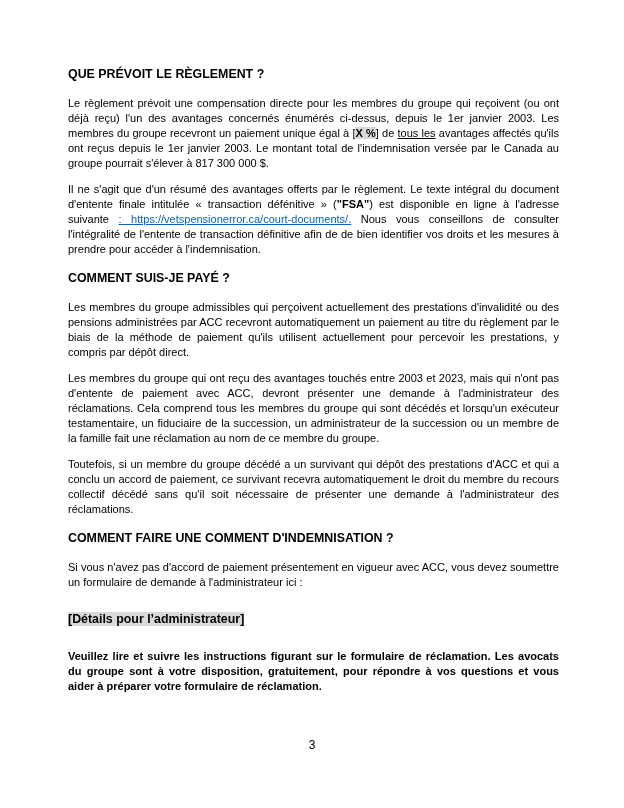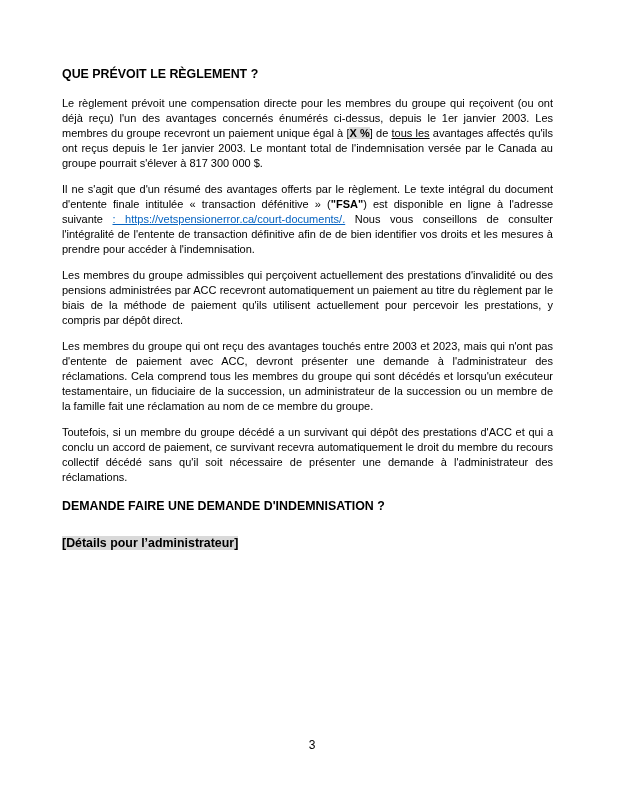--- a/index.html
+++ b/index.html
@@ -13,21 +13,21 @@
     height: 808px;
     background: #ffffff;
     font-family: "Liberation Sans", sans-serif;
     color: #000000;
     overflow: hidden;
     box-sizing: border-box;
   }
   .content {
     position: absolute;
     top: 67px;
-    left: 62px;
+    left: 68px;
     width: 491px;
   }
   .hd {
     font-size: 12.4px;
     line-height: 15px;
     font-weight: bold;
     margin: 14px 0 14px 0;
     text-align: left;
   }
   .hd.first {
@@ -73,29 +73,32 @@
 
 <div class="page">
   <div class="content">
 
     <div class="hd first">QUE PRÉVOIT LE RÈGLEMENT ?</div>
 
     <p class="para"><span>Le règlement prévoit une compensation directe pour les membres du groupe qui reçoivent (ou ont déjà reçu) l'un des avantages concernés énumérés ci-dessus, depuis le 1er janvier 2003. Les membres du groupe recevront un paiement unique égal à [</span><span class="hl b">X %</span><span>] de </span><span class="u">tous les</span><span> avantages affectés qu'ils ont reçus depuis le 1er janvier 2003. Le montant total de l'indemnisation versée par le Canada au groupe pourrait s'élever à 817 300 000 $.</span></p>
 
     <p class="para"><span>Il ne s'agit que d'un résumé des avantages offerts par le règlement. Le texte intégral du document d'entente finale intitulée « transaction défénitive » (</span><span class="b">"FSA"</span><span>) est disponible en ligne à l'adresse suivante </span><a class="link">: https://vetspensionerror.ca/court-documents/.</a><span> Nous vous conseillons de consulter l'intégralité de l'entente de transaction définitive afin de de bien identifier vos droits et les mesures à prendre pour accéder à l'indemnisation.</span></p>
 
+    <div class="hd">COMMENT SUIS-JE PAYÉ ?</div>
 
     <p class="para">Les membres du groupe admissibles qui perçoivent actuellement des prestations d'invalidité ou des pensions administrées par ACC recevront automatiquement un paiement au titre du règlement par le biais de la méthode de paiement qu'ils utilisent actuellement pour percevoir les prestations, y compris par dépôt direct.</p>
 
     <p class="para">Les membres du groupe qui ont reçu des avantages touchés entre 2003 et 2023, mais qui n'ont pas d'entente de paiement avec ACC, devront présenter une demande à l'administrateur des réclamations. Cela comprend tous les membres du groupe qui sont décédés et lorsqu'un exécuteur testamentaire, un fiduciaire de la succession, un administrateur de la succession ou un membre de la famille fait une réclamation au nom de ce membre du groupe.</p>
 
     <p class="para">Toutefois, si un membre du groupe décédé a un survivant qui dépôt des prestations d'ACC et qui a conclu un accord de paiement, ce survivant recevra automatiquement le droit du membre du recours collectif décédé sans qu'il soit nécessaire de présenter une demande à l'administrateur des réclamations.</p>
 
-    <div class="hd">DEMANDE FAIRE UNE DEMANDE D'INDEMNISATION ?</div>
+    <div class="hd">COMMENT FAIRE UNE COMMENT D'INDEMNISATION ?</div>
 
+    <p class="para">Si vous n'avez pas d'accord de paiement présentement en vigueur avec ACC, vous devez soumettre un formulaire de demande à l'administrateur ici :</p>
 
     <div class="admin-line"><span class="hl">[Détails pour l’administrateur]</span></div>
 
+    <p class="para bold-para">Veuillez lire et suivre les instructions figurant sur le formulaire de réclamation. Les avocats du groupe sont à votre disposition, gratuitement, pour répondre à vos questions et vous aider à préparer votre formulaire de réclamation.</p>
 
   </div>
 
   <div class="pagenum">3</div>
 </div>
 
 </body></html>

